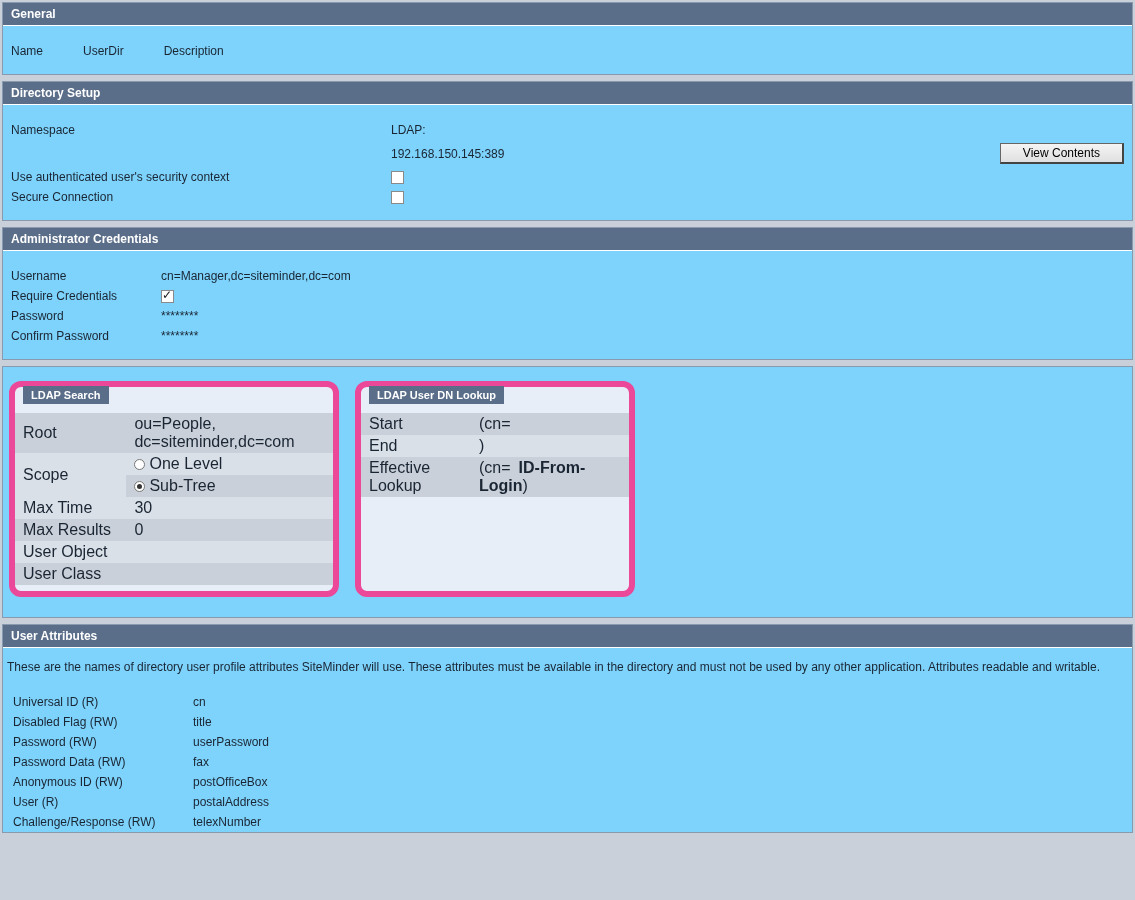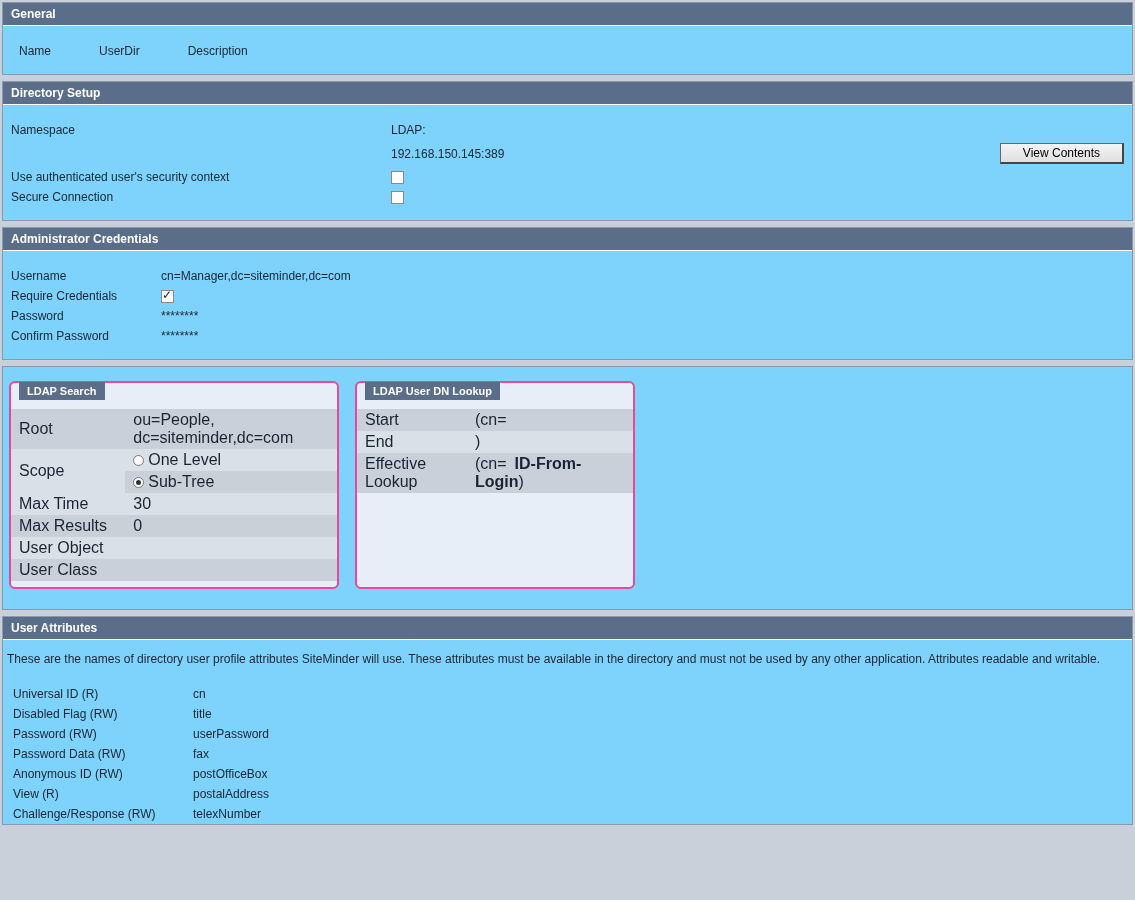--- a/index.html
+++ b/index.html
@@ -28,21 +28,21 @@
     padding: 10px 8px;
   }
   .row {
     display: flex;
     align-items: center;
     margin-bottom: 6px;
   }
   .label-col-1 { width: 380px; }
   .label-col-cred { width: 150px; }
   .label-col-attr { width: 180px; }
-  .inline-labels span { margin-right: 40px; margin-left: 8px; }
+  .inline-labels span { margin-right: 40px; }
   .checkbox {
     width: 13px; height: 13px;
     background: #fff;
     border: 1px solid #8a8a8a;
     display: inline-block;
     position: relative;
     vertical-align: middle;
   }
   .checkbox.checked::after {
     content: "✓";
@@ -61,23 +61,23 @@
     font-size: 12px;
     cursor: pointer;
   }
   .right { margin-left: auto; }
   .subpanels {
     display: flex;
     gap: 16px;
     padding: 14px 6px 20px 6px;
   }
   .subpanel {
-    border: 2px solid #ec4899;
+    border: 6px solid #ec4899;
     background: #e8eef7;
-    border-radius: 6px;
+    border-radius: 12px;
     padding-bottom: 6px;
     min-width: 280px;
   }
   .subpanel-title {
     display: inline-block;
     background: #5a6d89;
     color: #fff;
     font-weight: bold;
     padding: 3px 8px;
     font-size: 11px;
@@ -260,21 +260,21 @@
         </div>
         <div class="ua-row">
           <div class="label-col-attr">Password Data (RW)</div>
           <div>fax</div>
         </div>
         <div class="ua-row">
           <div class="label-col-attr">Anonymous ID (RW)</div>
           <div>postOfficeBox</div>
         </div>
         <div class="ua-row">
-          <div class="label-col-attr">View (R)</div>
+          <div class="label-col-attr">User (R)</div>
           <div>postalAddress</div>
         </div>
         <div class="ua-row">
           <div class="label-col-attr">Challenge/Response (RW)</div>
           <div>telexNumber</div>
         </div>
       </div>
   </div>
 </div>
 

